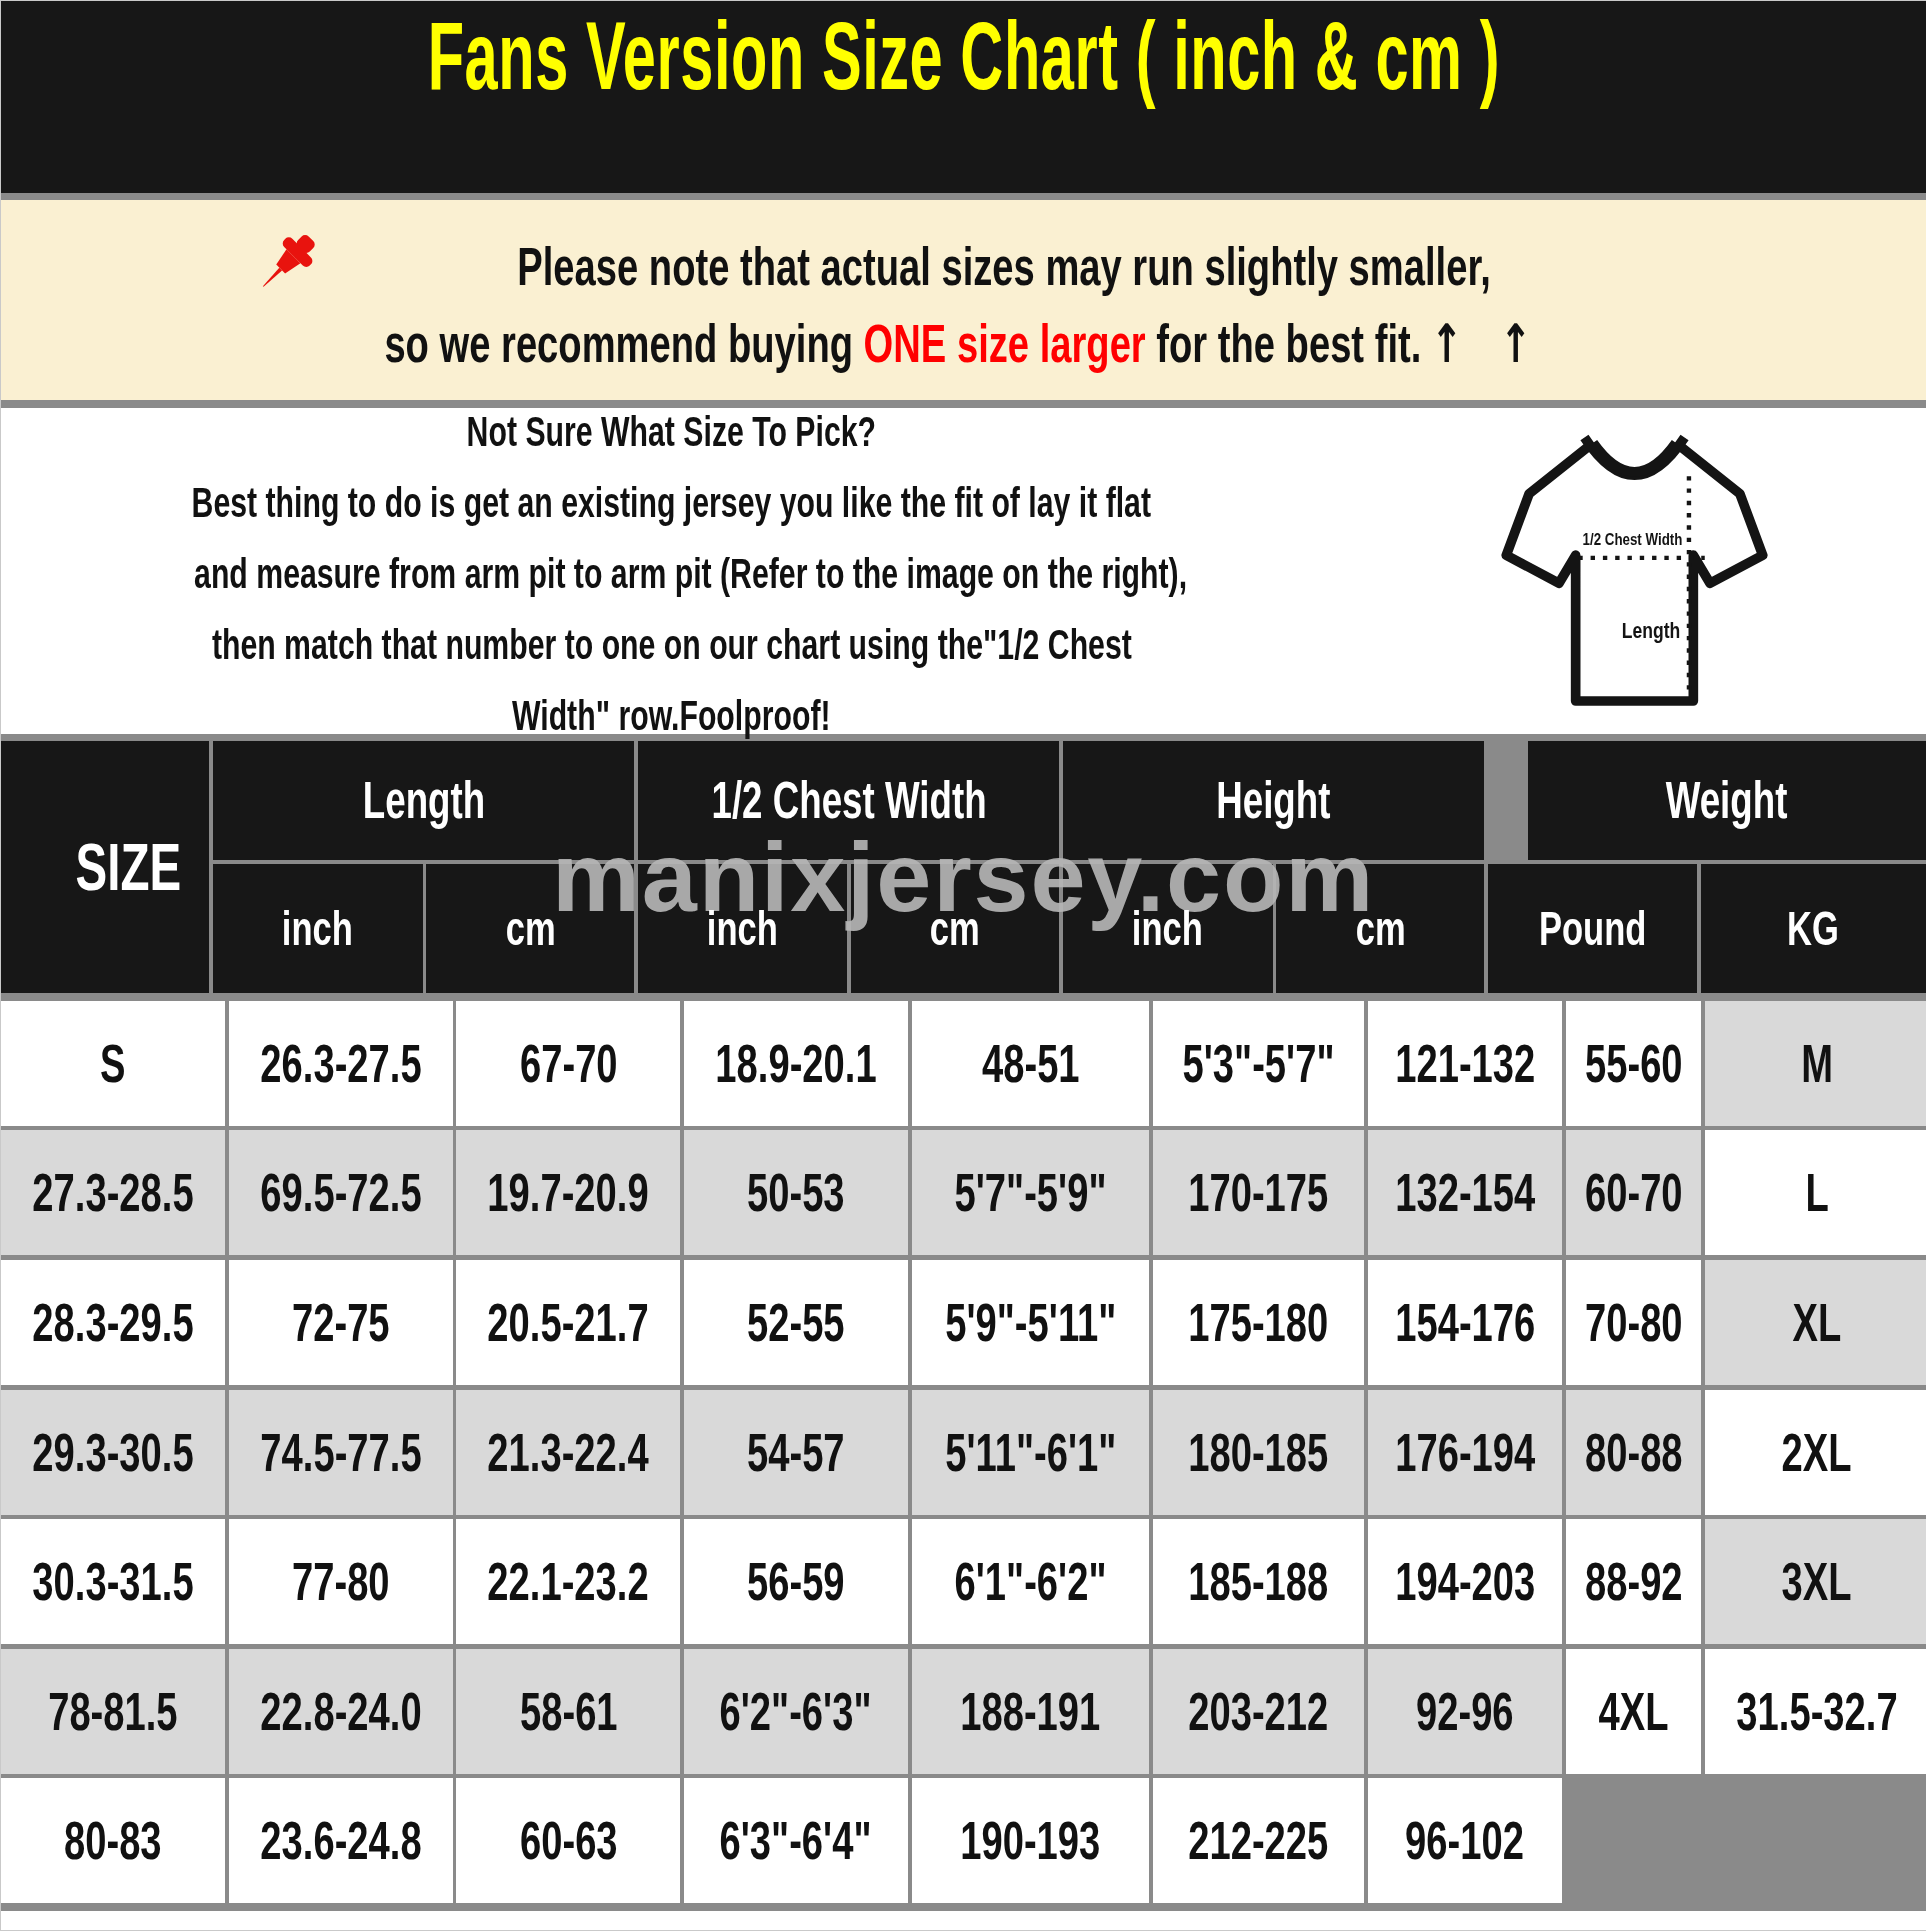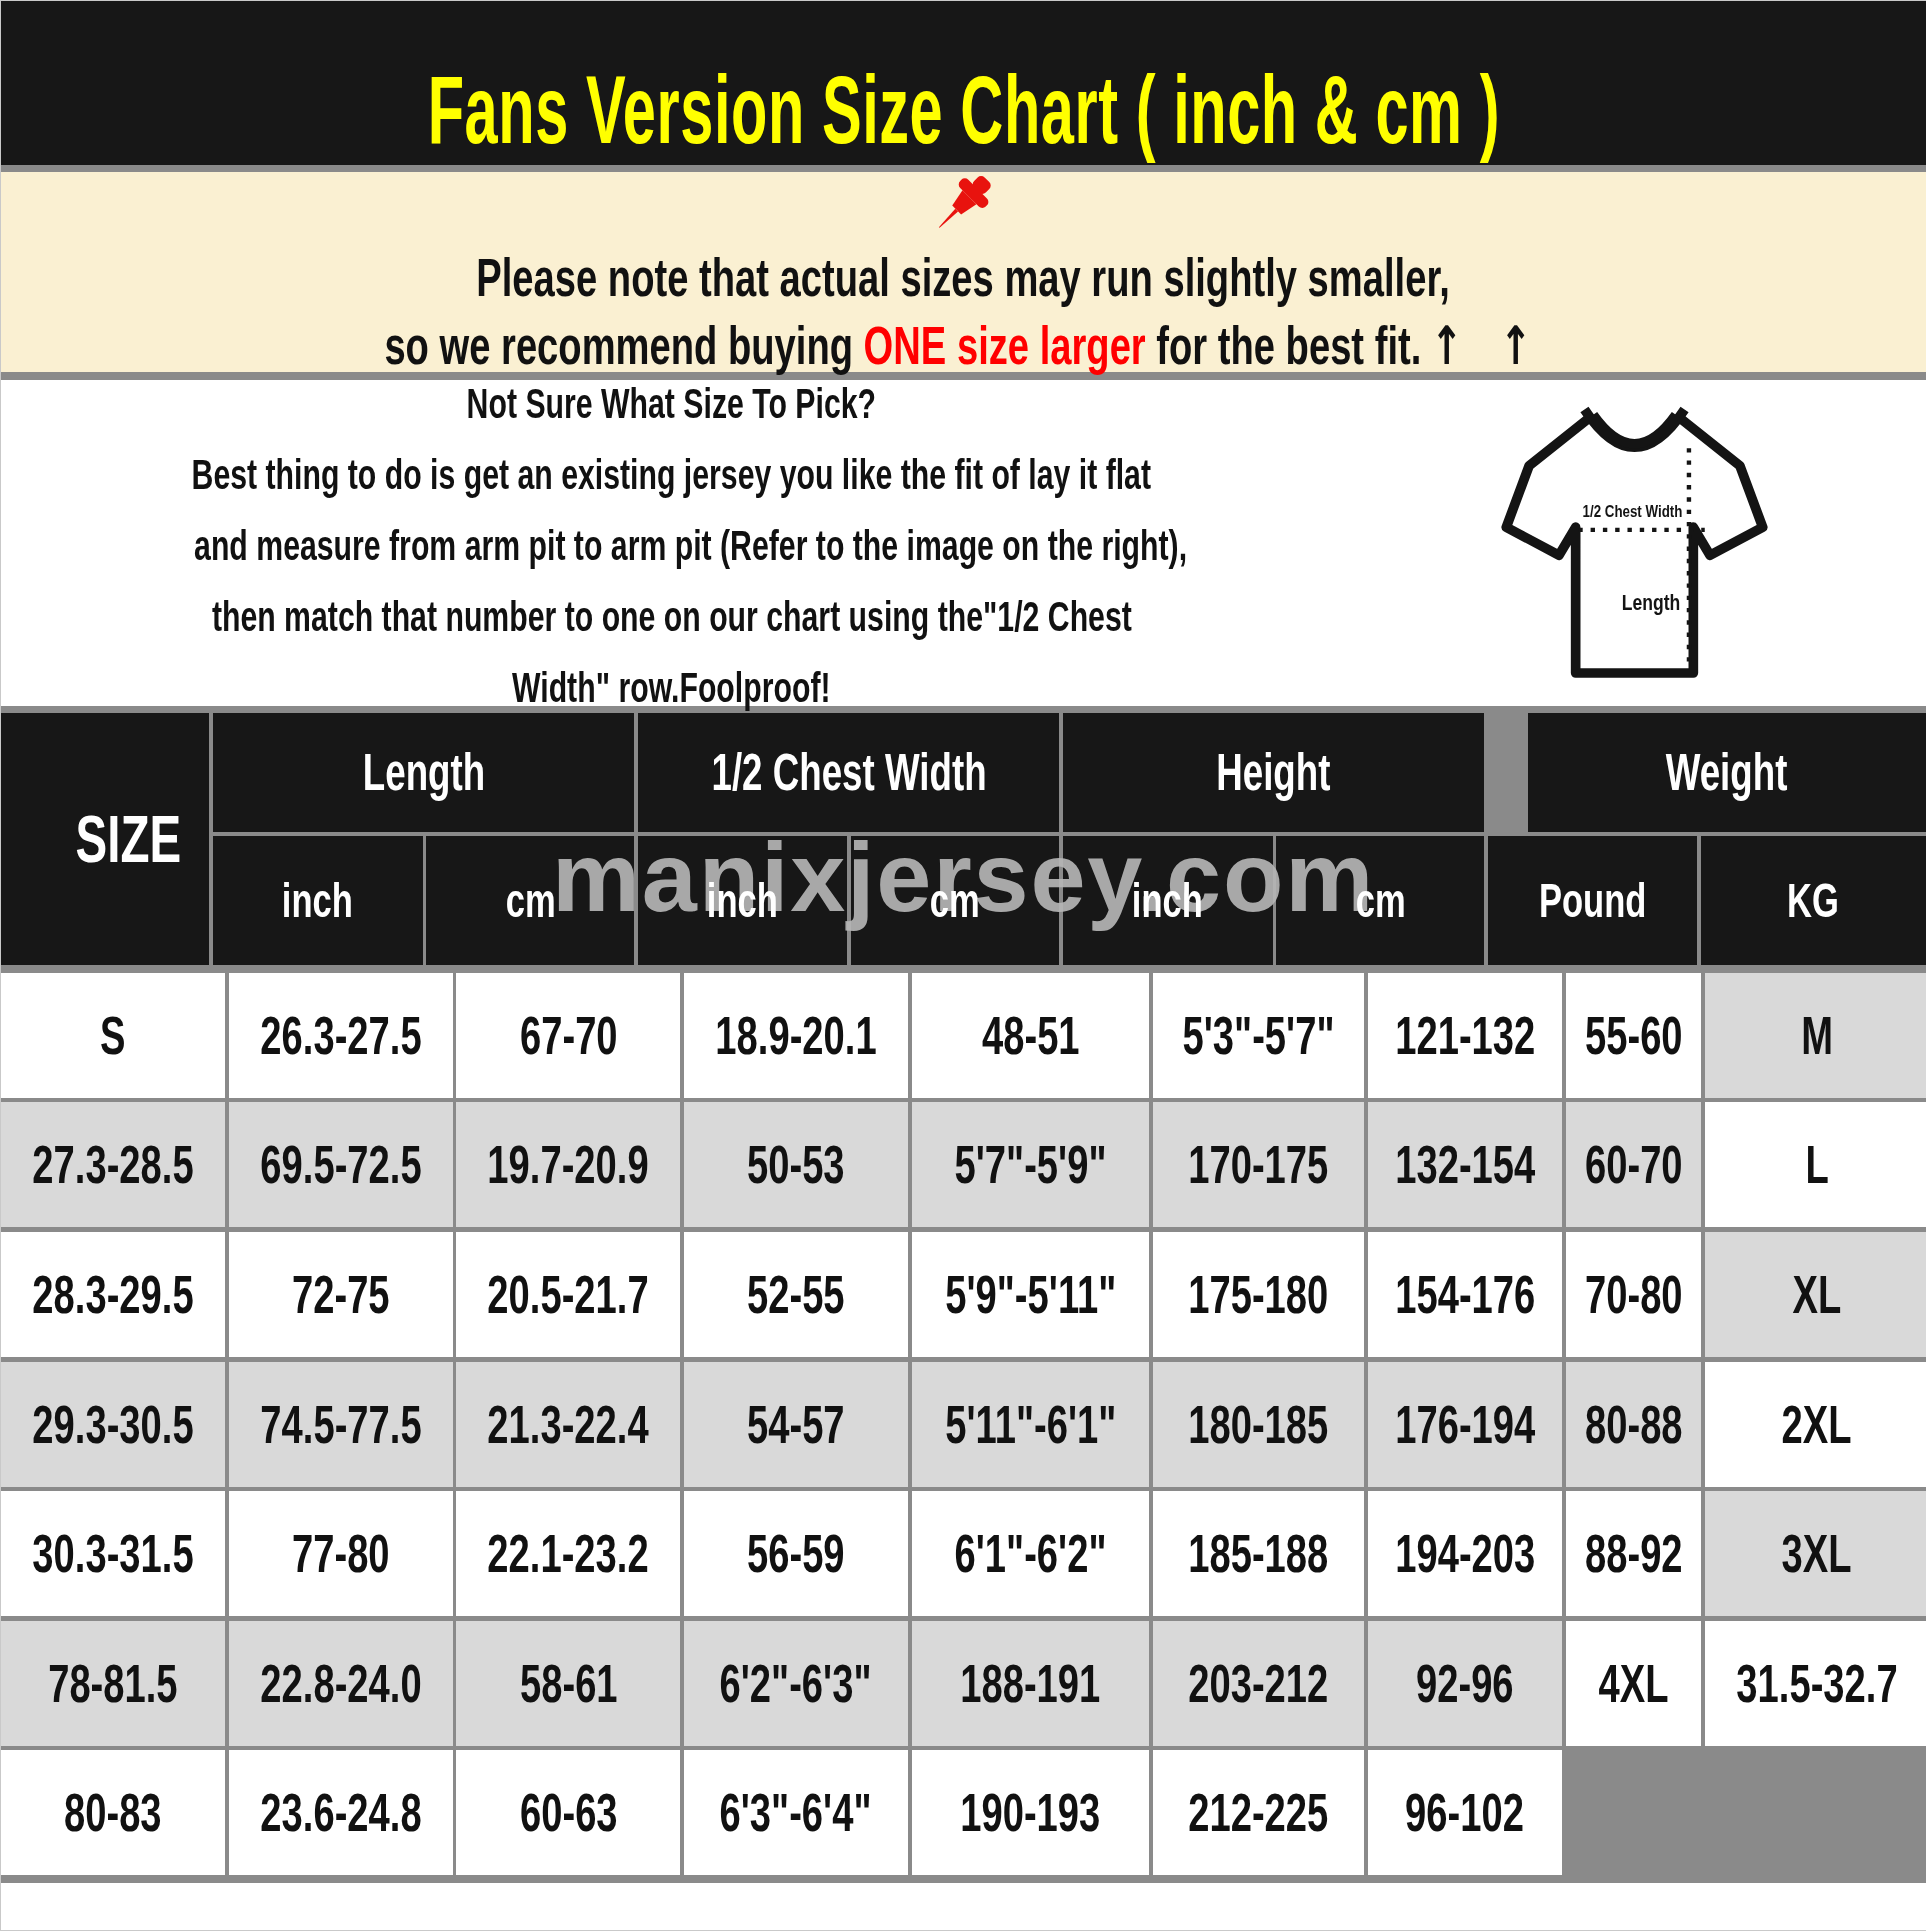--- a/index.html
+++ b/index.html
@@ -12,35 +12,35 @@
     border:1.8px solid #c9c9c9;
     background:#ffffff;
     overflow:hidden;
   }
 
   
   .sq { display:inline-block; transform:scaleX(0.72); transform-origin:50% 50%; white-space:nowrap; }
 
   
   .title-bar {
-    height:164px; background:#171717;
-    display:flex; align-items:flex-end; justify-content:center;
+    height:192px; background:#171717;
+    display:flex; align-items:flex-start; justify-content:center;
   }
   .title-bar .sq { transform:scaleX(0.62); }
   .page-title { color:#ffff00; font-size:96px; letter-spacing:0.9px; }
 
   .bar { height:7.3px; background:#8a8a8a; }
 
   
   .notice {
     height:200px; background:#faf0d2;
     display:flex; flex-direction:column; align-items:center; justify-content:center;
     gap:7.3px;
   }
-  .n-line { font-size:53px; display:flex; align-items:center; justify-content:center;flex-direction:column; }
+  .n-line { font-size:53px; display:flex; align-items:center; justify-content:center; }
   .pin-icon { width:79px; height:79px; margin-right:1.8px; flex:none; }
   .em-red { color:#ff0000; }
   .arrows { letter-spacing:16.5px; margin-left:13px; font-family:"DejaVu Sans",sans-serif; }
 
   
   .guide { height:326px; background:#ffffff; display:flex; align-items:center; }
   .guide-text { width:1341px; padding-top:5.5px; }
   .g-line { font-size:42px; line-height:71px; text-align:center; }
   .g-line .sq { max-width:1745px; }
   .guide-art { flex:1; display:flex; align-items:center; justify-content:center; }

